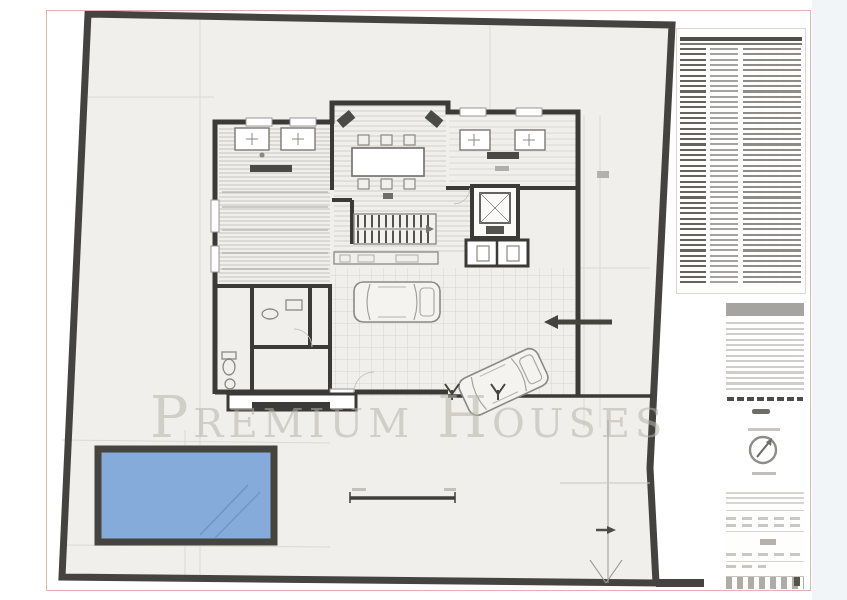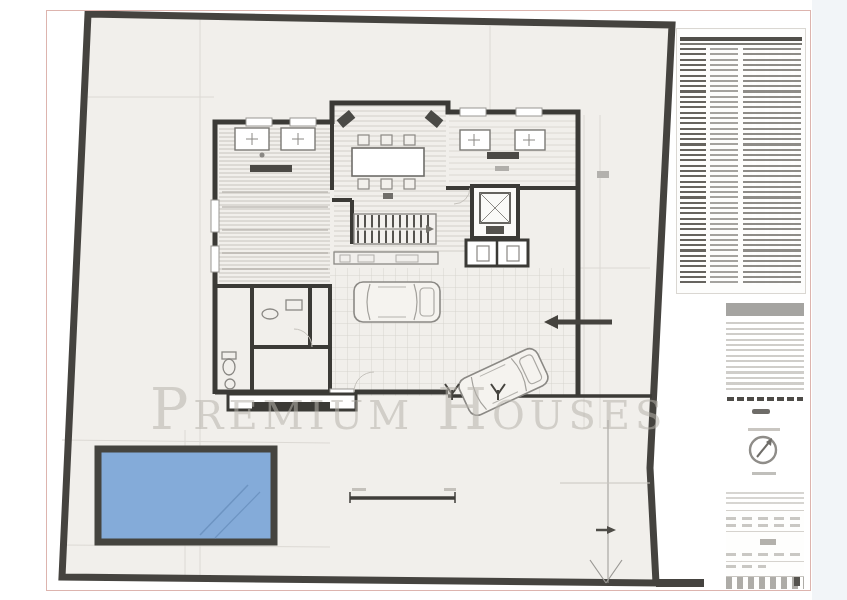--- a/index.html
+++ b/index.html
@@ -3,21 +3,21 @@
 <meta charset="utf-8">
 <style>
   html,body{margin:0;padding:0;background:#ffffff;}
   .page{position:relative;width:847px;height:600px;background:#ffffff;overflow:hidden;
         font-family:"Liberation Sans",sans-serif;}
   .sheet-border{position:absolute;left:46px;top:10px;width:763px;height:579px;
         border:1px solid #ddb4ae;pointer-events:none;}
   .right-margin{position:absolute;left:812px;top:0;width:35px;height:600px;background:#f2f5f8;}
   svg.plan{position:absolute;left:0;top:0;}
   
-  .watermark{position:absolute;left:150px;top:376px;width:662px;height:72px;
+  .watermark{position:absolute;left:150px;top:384px;width:662px;height:72px;
         font-family:"DejaVu Serif",serif;font-variant:small-caps;font-size:57px;line-height:66px;
         letter-spacing:5px;color:rgba(182,179,172,0.55);white-space:nowrap;overflow:hidden;
         pointer-events:none;}
   
   .sched-panel{position:absolute;left:676px;top:28px;width:128px;height:264px;
         background:#fdfdfc;border:1px solid #dad7d2;}
   .sched-head{position:absolute;left:3px;right:3px;height:4px;background:#504e49;}
   .sched-col{position:absolute;top:19px;bottom:8px;}
   .col1{left:3px;width:26px;background:repeating-linear-gradient(to bottom,rgba(75,72,66,.85) 0 2.1px,transparent 2.1px 5.3px);}
   .col2{left:33px;width:28px;background:repeating-linear-gradient(to bottom,rgba(105,102,96,.6) 0 2px,transparent 2px 5.3px);}

